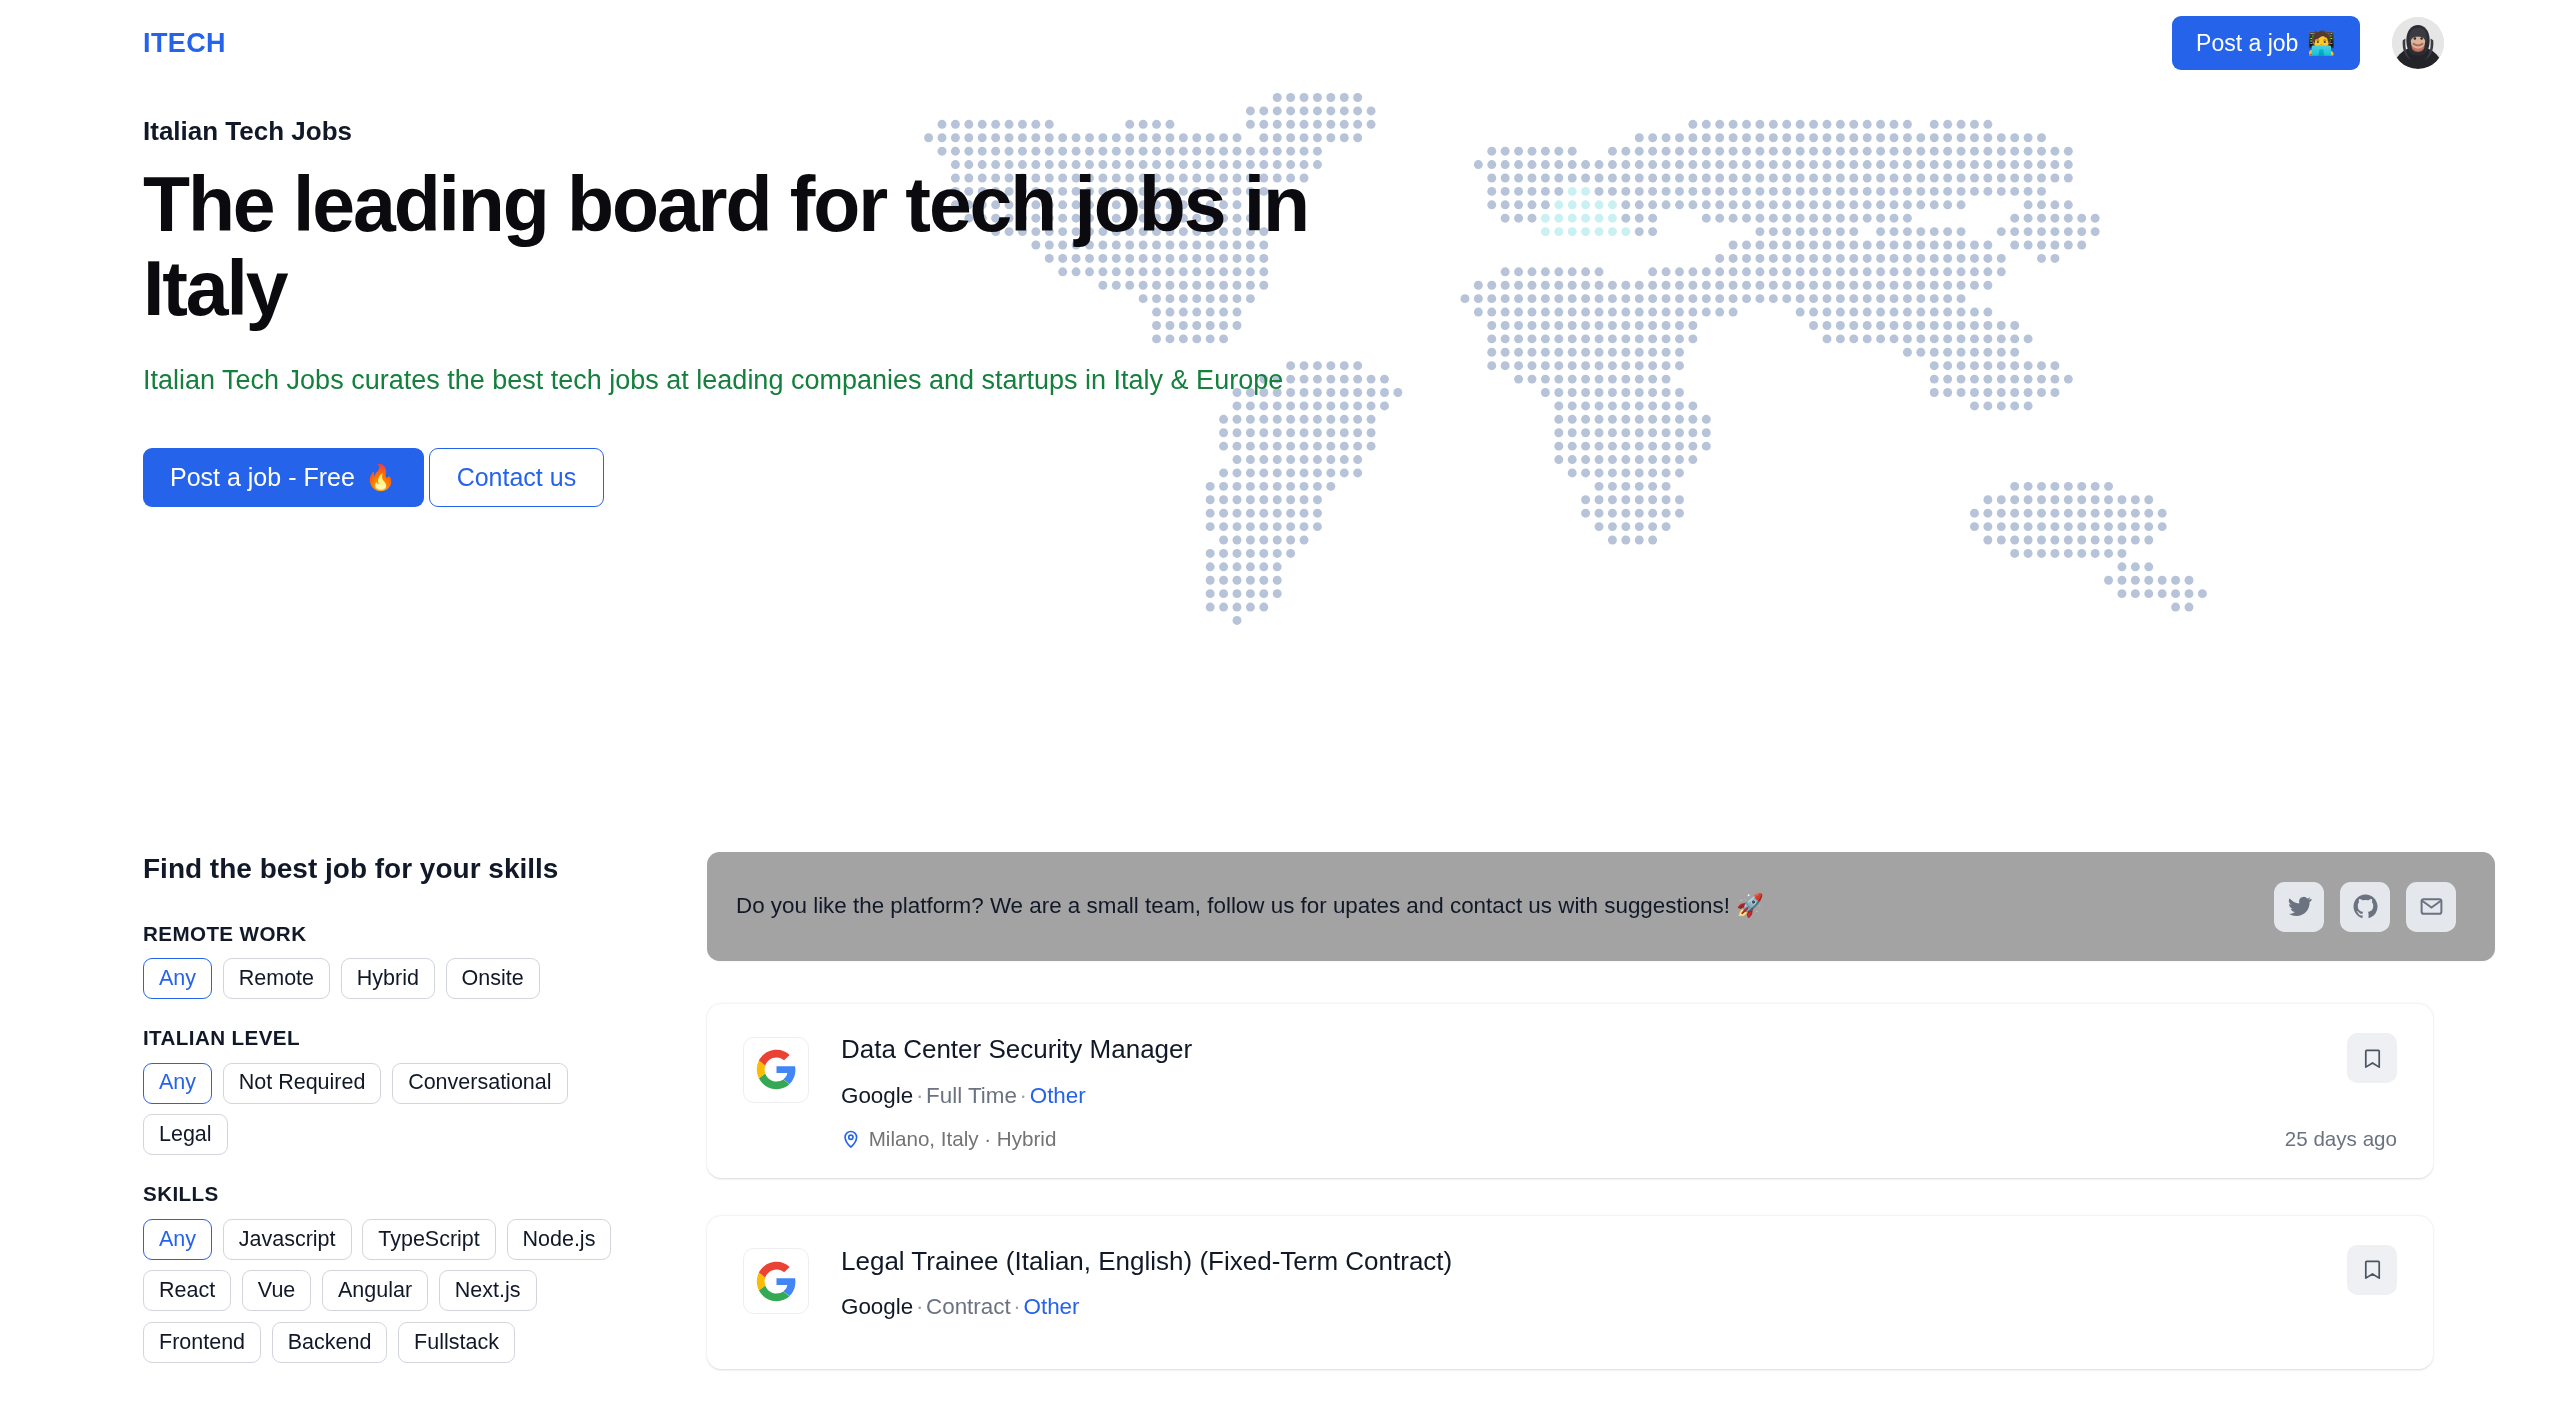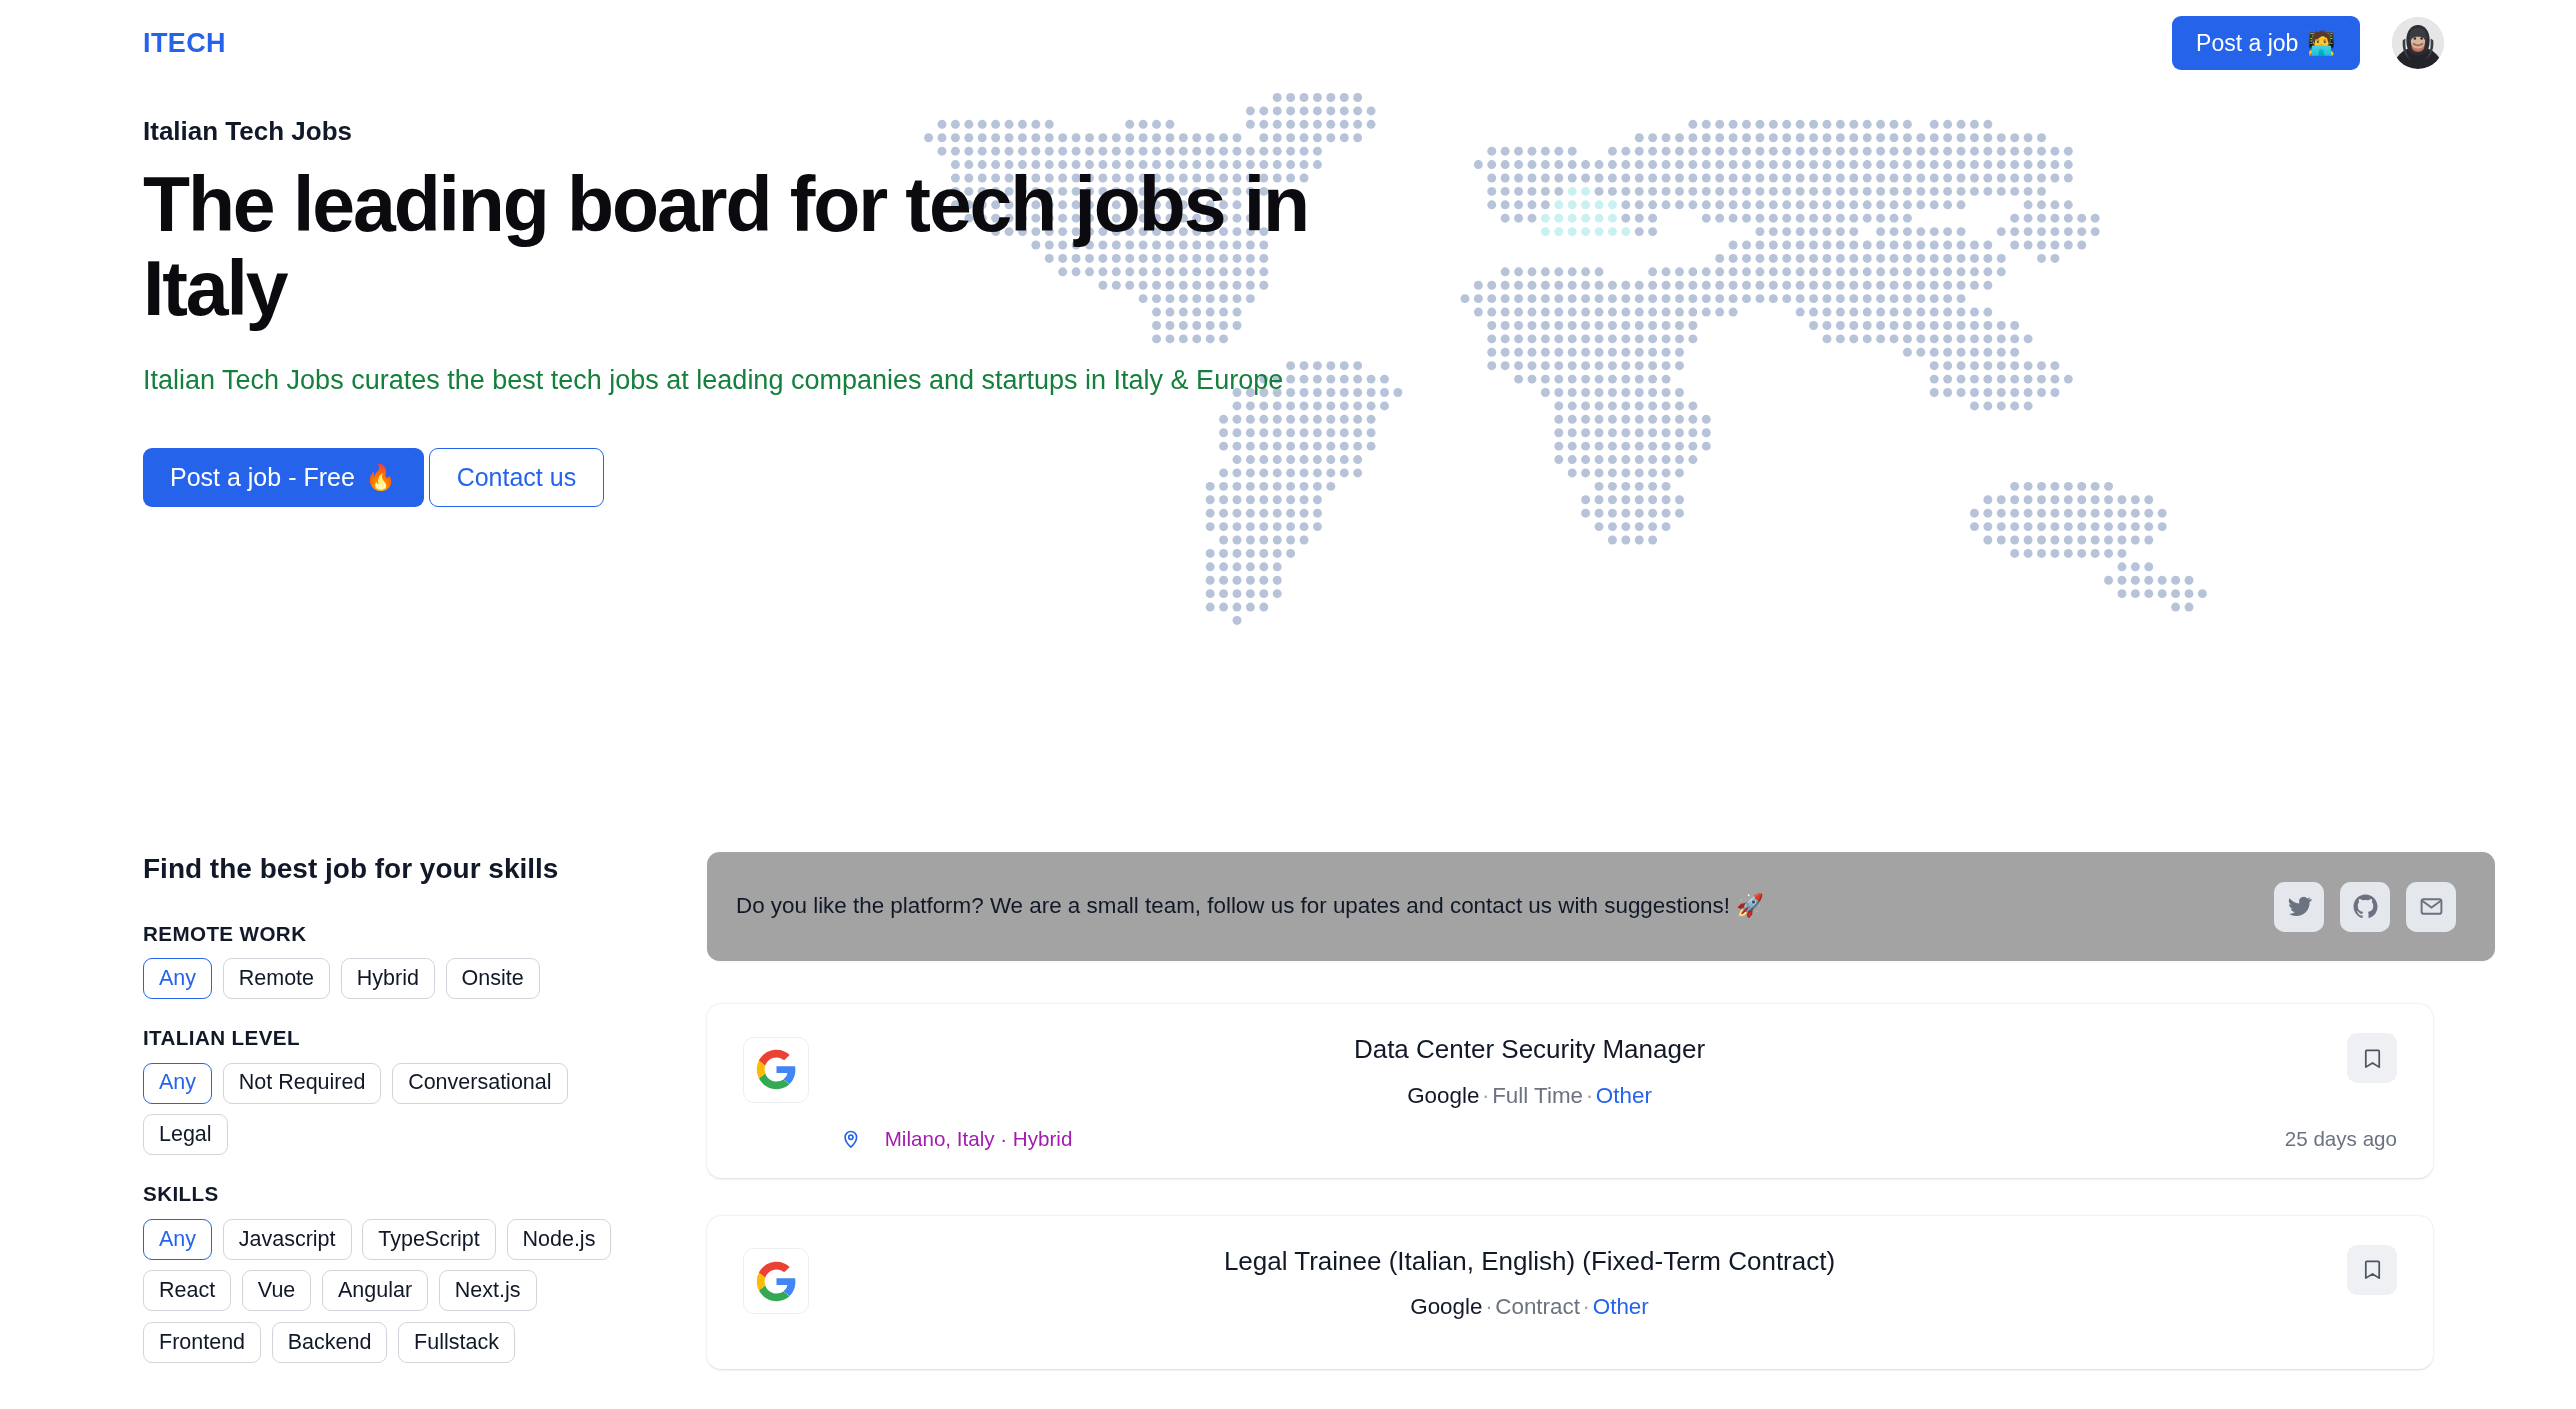--- a/index.html
+++ b/index.html
@@ -245,21 +245,21 @@
     display: flex;
     align-items: center;
     justify-content: center;
     cursor: pointer;
     border: none;
     flex: none;
   }
   .social-btn svg { display: block; }
 
   
-  #job-list { margin-top: 43px; text-align: center; }
+  #job-list { margin-top: 43px; }
   .job-card {
     position: relative;
     width: 1726px;
     background: #ffffff;
     border-radius: 14.3px;
     box-shadow: 0 0.9px 2.7px rgba(16,24,40,0.10), 0 0.9px 1.8px rgba(16,24,40,0.06);
     padding: 29px 36px 27px 36px;
     margin-bottom: 38px;
     display: flex;
     align-items: flex-start;
@@ -295,23 +295,23 @@
     margin-bottom: 17px;
     color: #111827;
   }
   .job-company { color: #111827; }
   .job-sep { color: #9ca3af; padding: 0 2.7px; }
   .job-type { color: #6b7280; }
   .job-category { color: #2563eb; }
   .job-location {
     display: flex;
     align-items: center;
-    gap: 24px;
+    gap: 8px;
     font-size: 20.6px;
-    color: #a21caf;
+    color: #737373;
   }
   .job-location svg { display:block; flex: none; }
   .job-aside {
     width: 179px;
     flex: none;
     display: flex;
     flex-direction: column;
     align-items: flex-end;
     justify-content: space-between;
     align-self: stretch;

